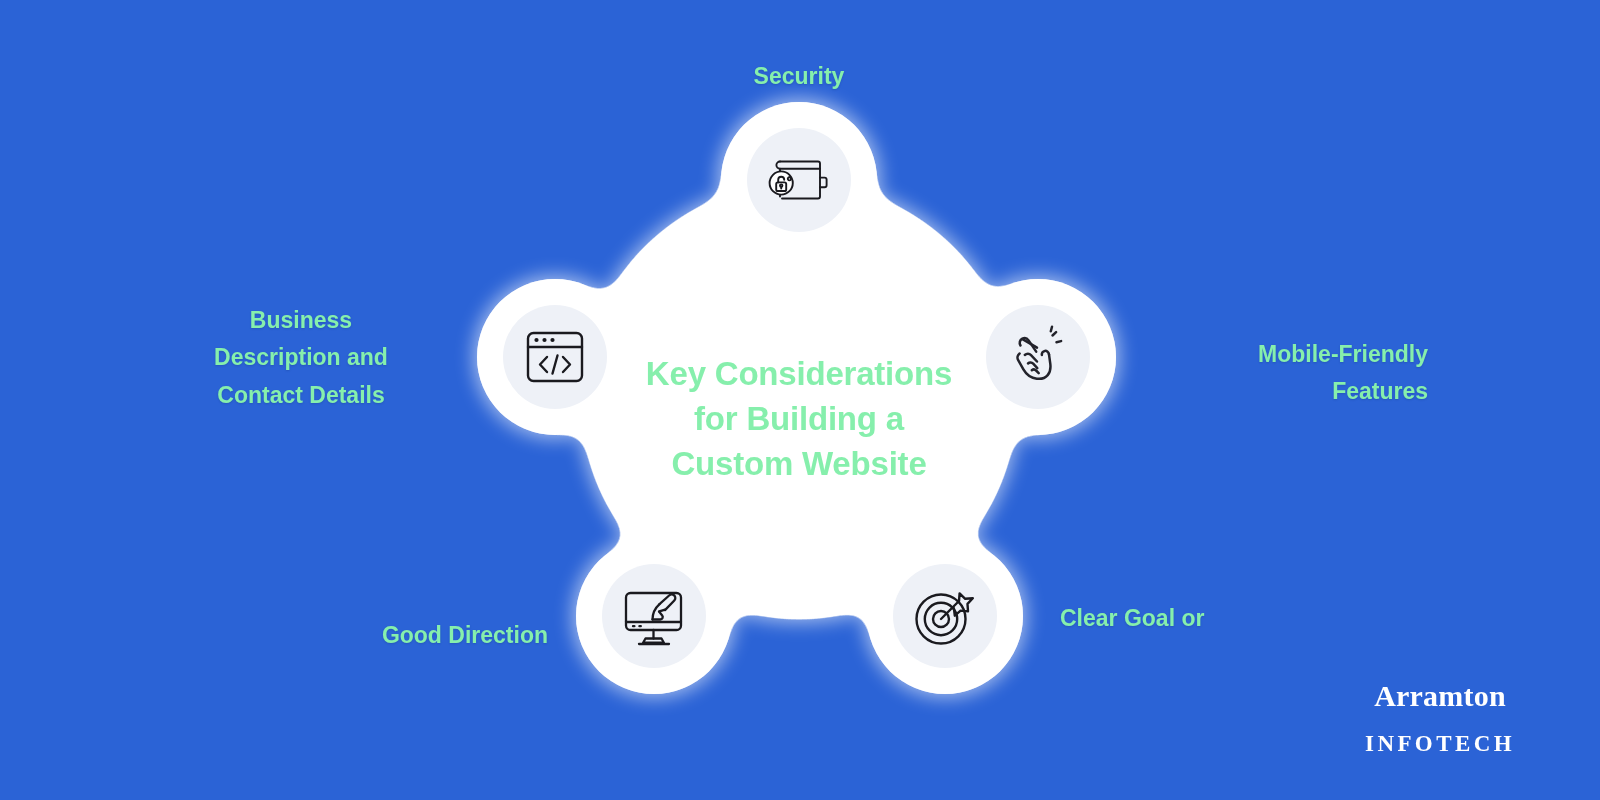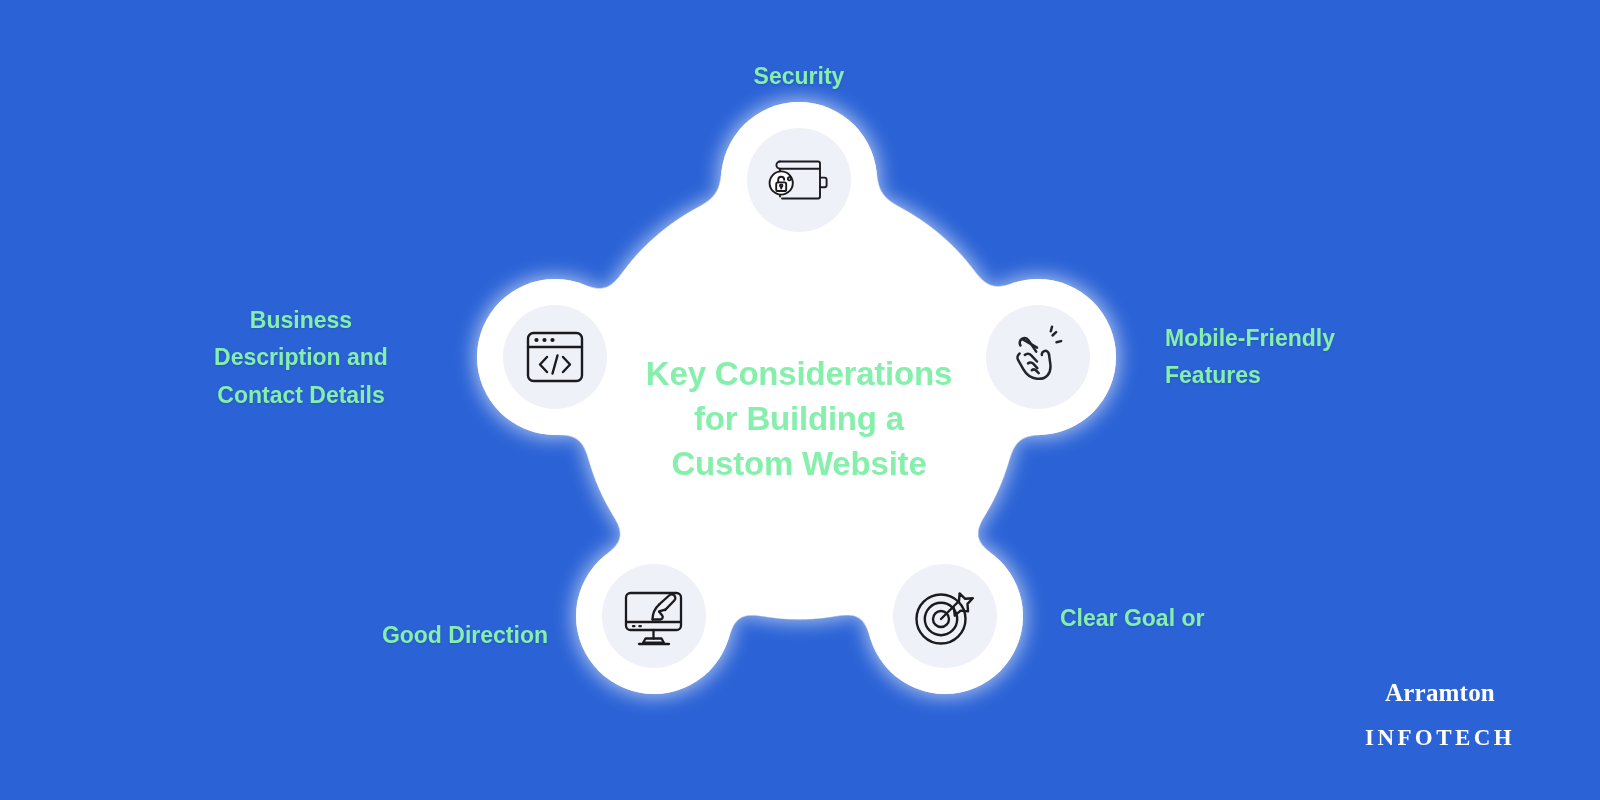--- a/index.html
+++ b/index.html
@@ -58,36 +58,36 @@
   .label {
     position: absolute;
     color: #86efac;
     font-size: 23px;
     font-weight: bold;
     line-height: 1.62;
     text-shadow: 0 1px 2px rgba(20,50,120,0.25);
   }
   #label-security      { left: 649px;  top: 58px;  width: 300px; text-align: center; }
   #label-business      { left: 150px;  top: 302px; width: 302px; text-align: center; }
-  #label-mobile        { left: 1128px; top: 320px; width: 300px; text-align: left; margin-left: 37px; }
+  #label-mobile        { left: 1128px; top: 336px; width: 300px; text-align: right; }
   #label-aesthetics    { left: 190px;  top: 617px; width: 358px; text-align: right; }
   #label-goal          { left: 1060px; top: 600px; width: 250px; text-align: left; }
 
   
   #logo {
     position: absolute;
     left: 1330px;
     top: 680px;
     width: 220px;
     text-align: center;
     color: #FFFFFF;
     font-family: "Liberation Serif", serif;
   }
   #logo-name {
-    font-size: 25px;
+    font-size: 30px;
     font-weight: bold;
     line-height: 1.05;
     letter-spacing: 0.2px;
   }
   #logo-sub {
     font-size: 23px;
     font-weight: bold;
     letter-spacing: 3.4px;
     line-height: 1.1;
     margin-top: 19px;

